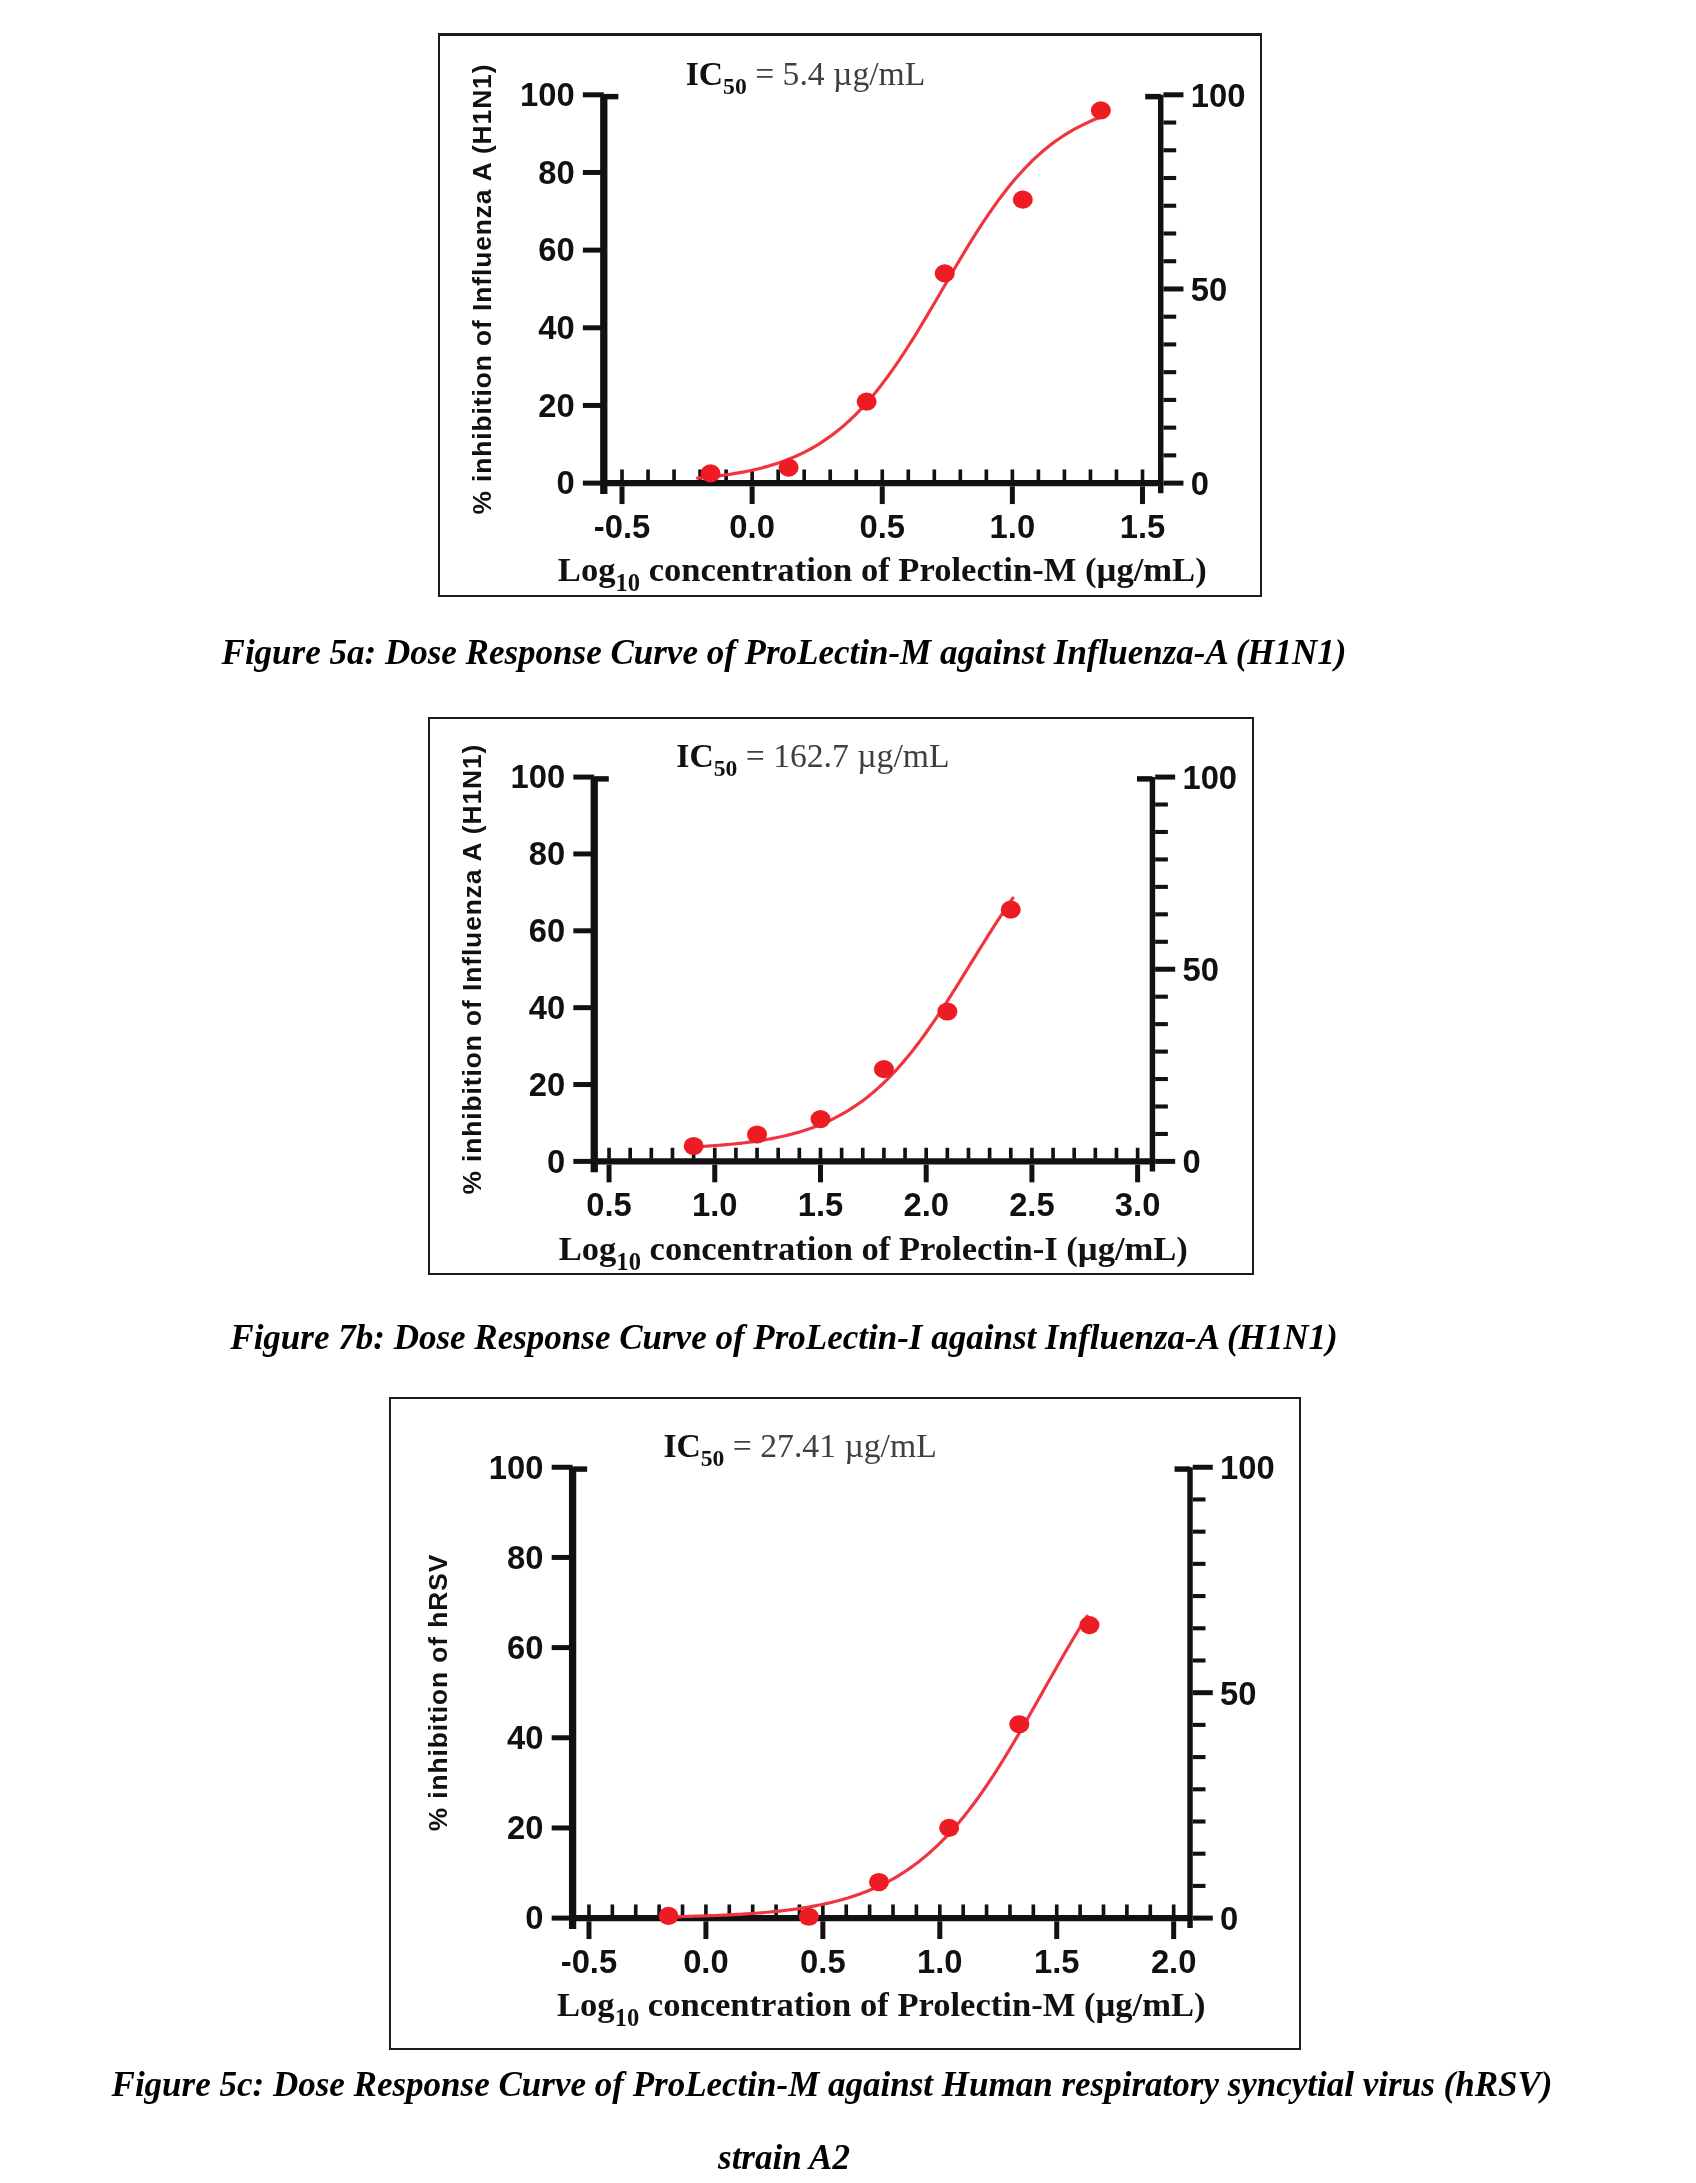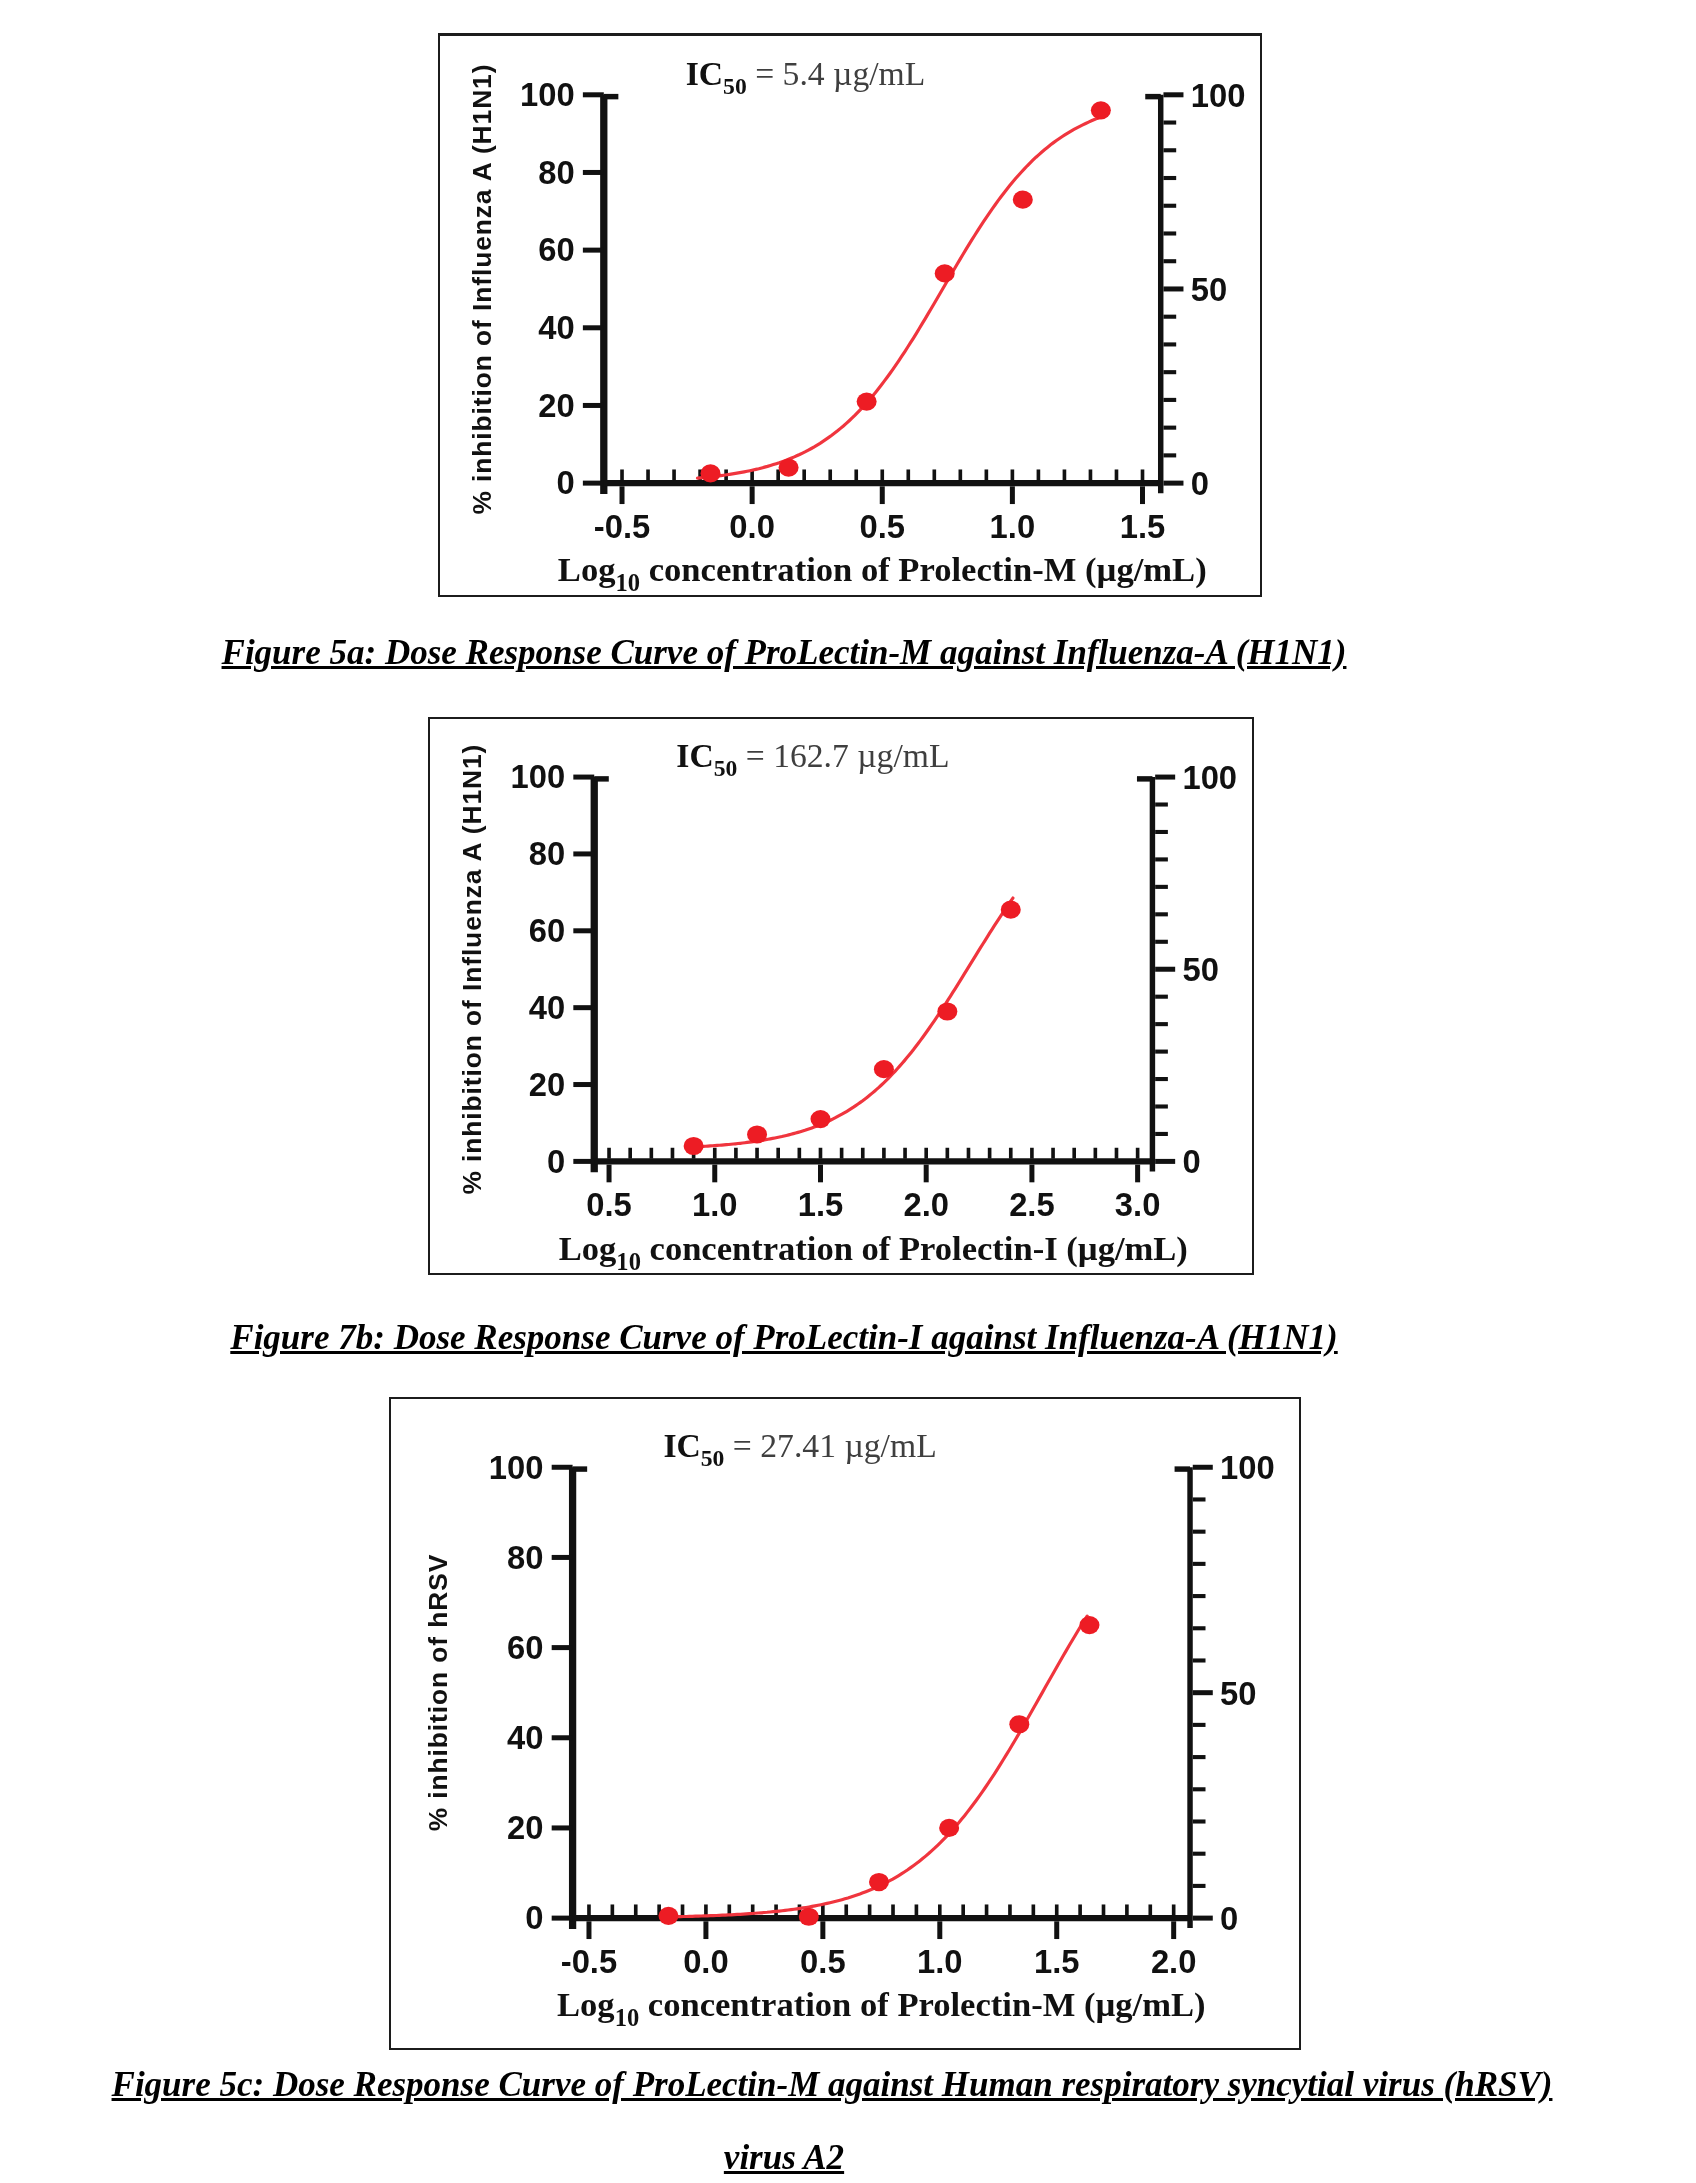--- a/index.html
+++ b/index.html
@@ -4,21 +4,21 @@
 <style>
   html,body{margin:0;padding:0;background:#ffffff;}
   body{position:relative;width:1696px;height:2183px;font-family:"Liberation Serif",serif;}
   .figure-box{position:absolute;box-sizing:border-box;border:2.3px solid #1c1c1c;background:#ffffff;}
   .figure-box svg{display:block;}
   #boxA{left:438px;top:33px;width:824px;height:564px;border-top-width:3.2px;}
   #boxB{left:428px;top:717px;width:826px;height:558px;}
   #boxC{left:389px;top:1397px;width:912px;height:653px;}
   .caption{position:absolute;left:0;width:1568px;text-align:center;
            font-family:"Liberation Serif",serif;font-weight:bold;font-style:italic;
-           font-size:35px;color:#000;white-space:nowrap;text-decoration:underline;}
+           font-size:35px;color:#000;white-space:nowrap;}
   #capA{top:633px;}
   #capB{top:1318px;}
   #capC{top:2065px;white-space:normal;margin-left:48px;}
   #capC2{top:2138px;}
 </style>
 </head>
 <body>
 
 <div>
 
@@ -280,16 +280,16 @@
           <ellipse cx="1226.9351515151516" cy="942.586" rx="22" ry="20" fill="#ed1c24"></ellipse>
           <ellipse cx="1381.1715151515155" cy="714.6399" rx="22" ry="20" fill="#ed1c24"></ellipse>
           <ellipse cx="1535.4078787878789" cy="496.60450000000003" rx="22" ry="20" fill="#ed1c24"></ellipse>
           <text x="0" y="0" text-anchor="middle" fill="#111" font-family="&quot;Liberation Sans&quot;, sans-serif" font-size="58" font-weight="bold" transform="translate(124,645) rotate(-90)" letter-spacing="2">% inhibition of hRSV</text>
           <text x="1077.8400000000001" y="1356.8" text-anchor="middle" fill="#111" font-family="&quot;Liberation Serif&quot;, serif" font-size="76" font-weight="bold"><tspan>Log</tspan><tspan dy="22" font-size="54">10</tspan><tspan dy="-22"> concentration of Prolectin-M (µg/mL)</tspan></text>
           <text x="598.8000000000001" y="127.72999999999999" text-anchor="start" fill="#111" font-family="&quot;Liberation Serif&quot;, serif" font-size="74" font-weight="bold"><tspan>IC</tspan><tspan dy="20" font-size="52">50</tspan><tspan dy="-20" fill="#3f3f3f" font-weight="normal"> =  27.41 µg/mL</tspan></text>
         </g>
       </svg>
   </div>
   <div class="caption" id="capC">Figure 5c: Dose Response Curve of ProLectin-M against Human respiratory syncytial virus (hRSV)</div>
-  <div class="caption" id="capC2">virus A2</div>
+  <div class="caption" id="capC2">strain A2</div>
 
 </div>
 
 
 </body></html>

